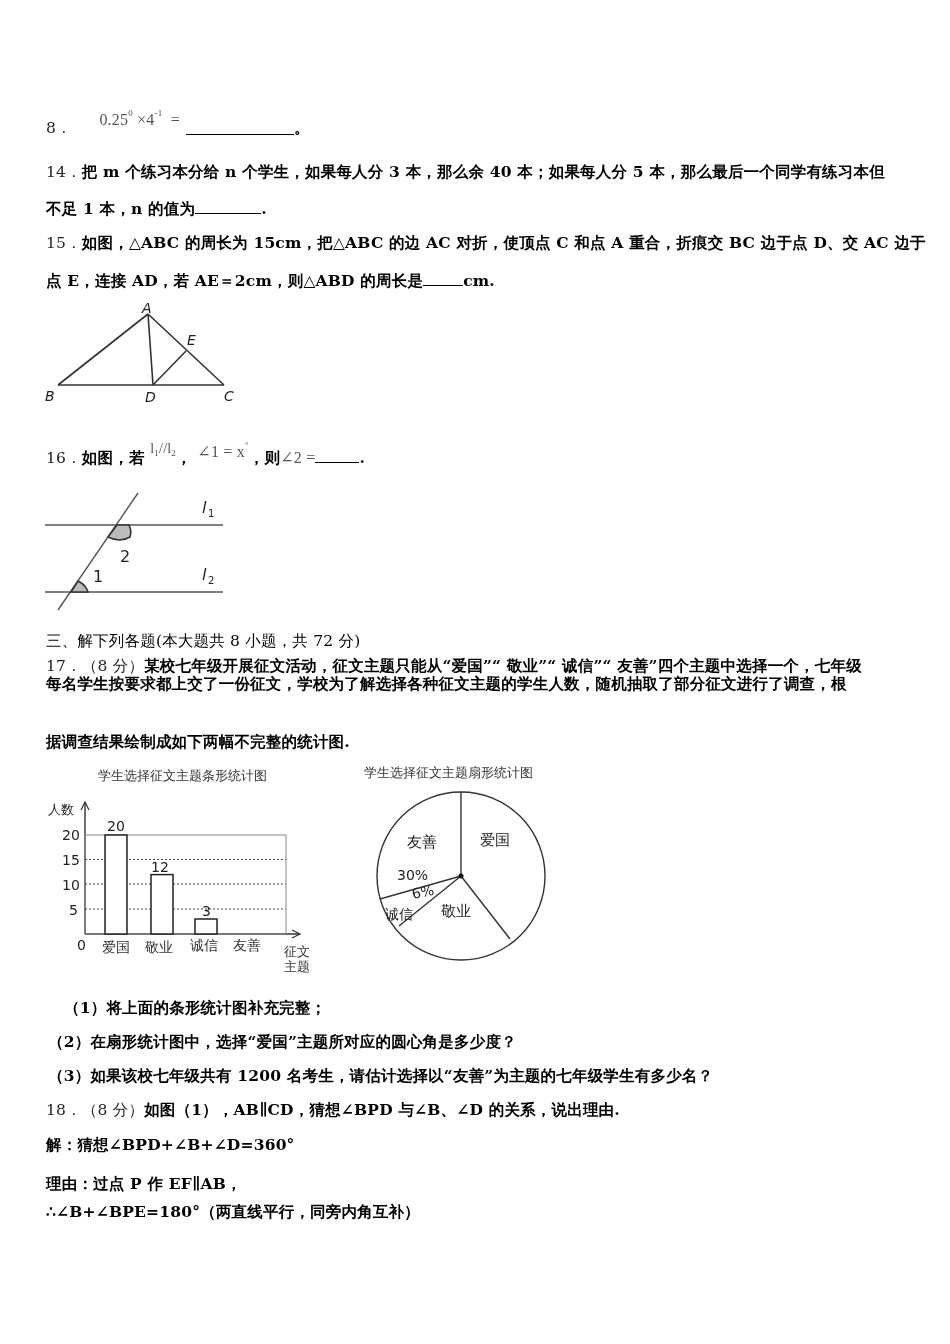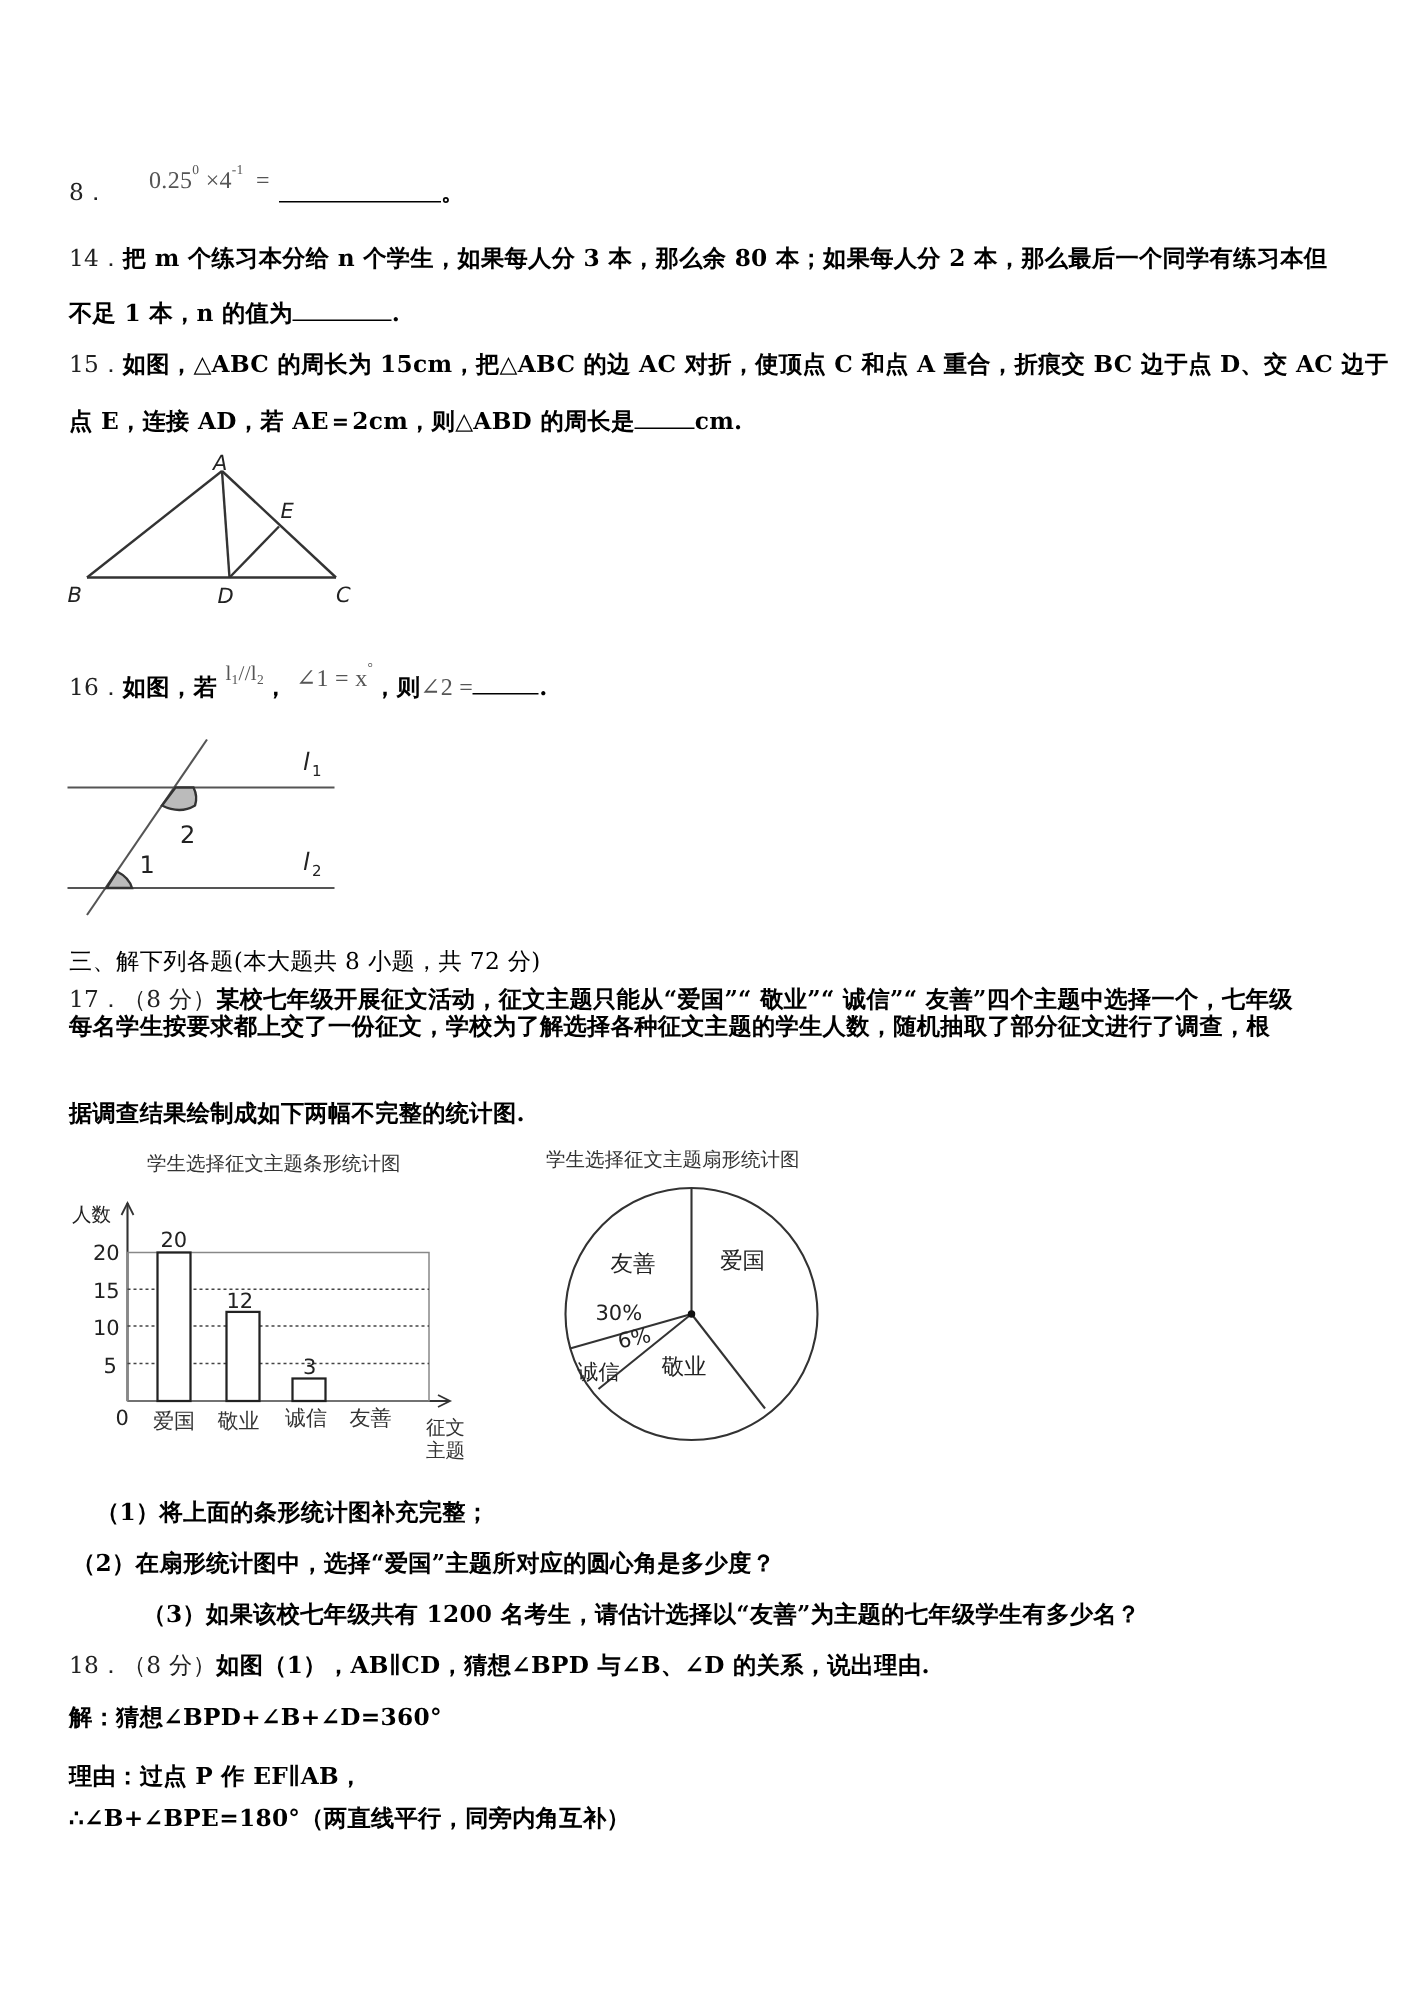--- a/index.html
+++ b/index.html
@@ -28,21 +28,21 @@
   <span class="num" style="position:relative; top:8px;">8．</span>
   <span class="math" style="font-size:16px; margin-left:22px;">
     <span>0.25</span><span class="sup">0</span>
     <span>×4</span><span class="sup">-1</span>
     <span style="margin-left:4px;">=</span>
   </span>
   <span class="blank" style="width:108px; position:relative; top:10px; margin-left:2px;"></span><span style="position:relative; top:8px;">。</span>
 </div>
 
 <div class="line" style="top:162px;">
-  <span class="num">14．</span><span>把 m 个练习本分给 n 个学生，如果每人分 3 本，那么余 80 本；如果每人分 2 本，那么最后一个同学有练习本但</span>
+  <span class="num">14．</span><span>把 m 个练习本分给 n 个学生，如果每人分 3 本，那么余 40 本；如果每人分 5 本，那么最后一个同学有练习本但</span>
 </div>
 <div class="line" style="top:199px;">
   <span>不足 1 本，n 的值为</span><span class="blank" style="width:66px;"></span><span>.</span>
 </div>
 
 <div class="line" style="top:233px;">
   <span class="num">15．</span><span>如图，△ABC 的周长为 15cm，把△ABC 的边 AC 对折，使顶点 C 和点 A 重合，折痕交 BC 边于点 D、交 AC 边于</span>
 </div>
 <div class="line" style="top:271px;">
   <span>点 E，连接 AD，若 AE＝2cm，则△ABD 的周长是</span><span class="blank" style="width:40px;"></span><span class="it">cm.</span>
@@ -164,21 +164,21 @@
     <text x="63" y="144" font-size="14" transform="rotate(-12 63 144)">6%</text>
   </g>
 </svg>
 
 <div class="line" style="top:998px; left:48px;margin-left:16px;">
   <span>（1）将上面的条形统计图补充完整；</span>
 </div>
 <div class="line" style="top:1032px; left:48px;">
   <span>（2）在扇形统计图中，选择“爱国”主题所对应的圆心角是多少度？</span>
 </div>
-<div class="line" style="top:1066px; left:48px;margin-left:47px;">
+<div class="line" style="top:1066px; left:48px;">
   <span>（3）如果该校七年级共有 1200 名考生，请估计选择以“友善”为主题的七年级学生有多少名？</span>
 </div>
 
 <div class="line" style="top:1100px;">
   <span class="num">18．</span><span class="num">（8 分）</span><span>如图（1），AB∥CD，猜想∠BPD 与∠B、∠D 的关系，说出理由.</span>
 </div>
 <div class="line" style="top:1135px;text-align:right;">
   <span>解：猜想∠BPD+∠B+∠D=360°</span>
 </div>
 <div class="line" style="top:1174px;text-align:right;">

